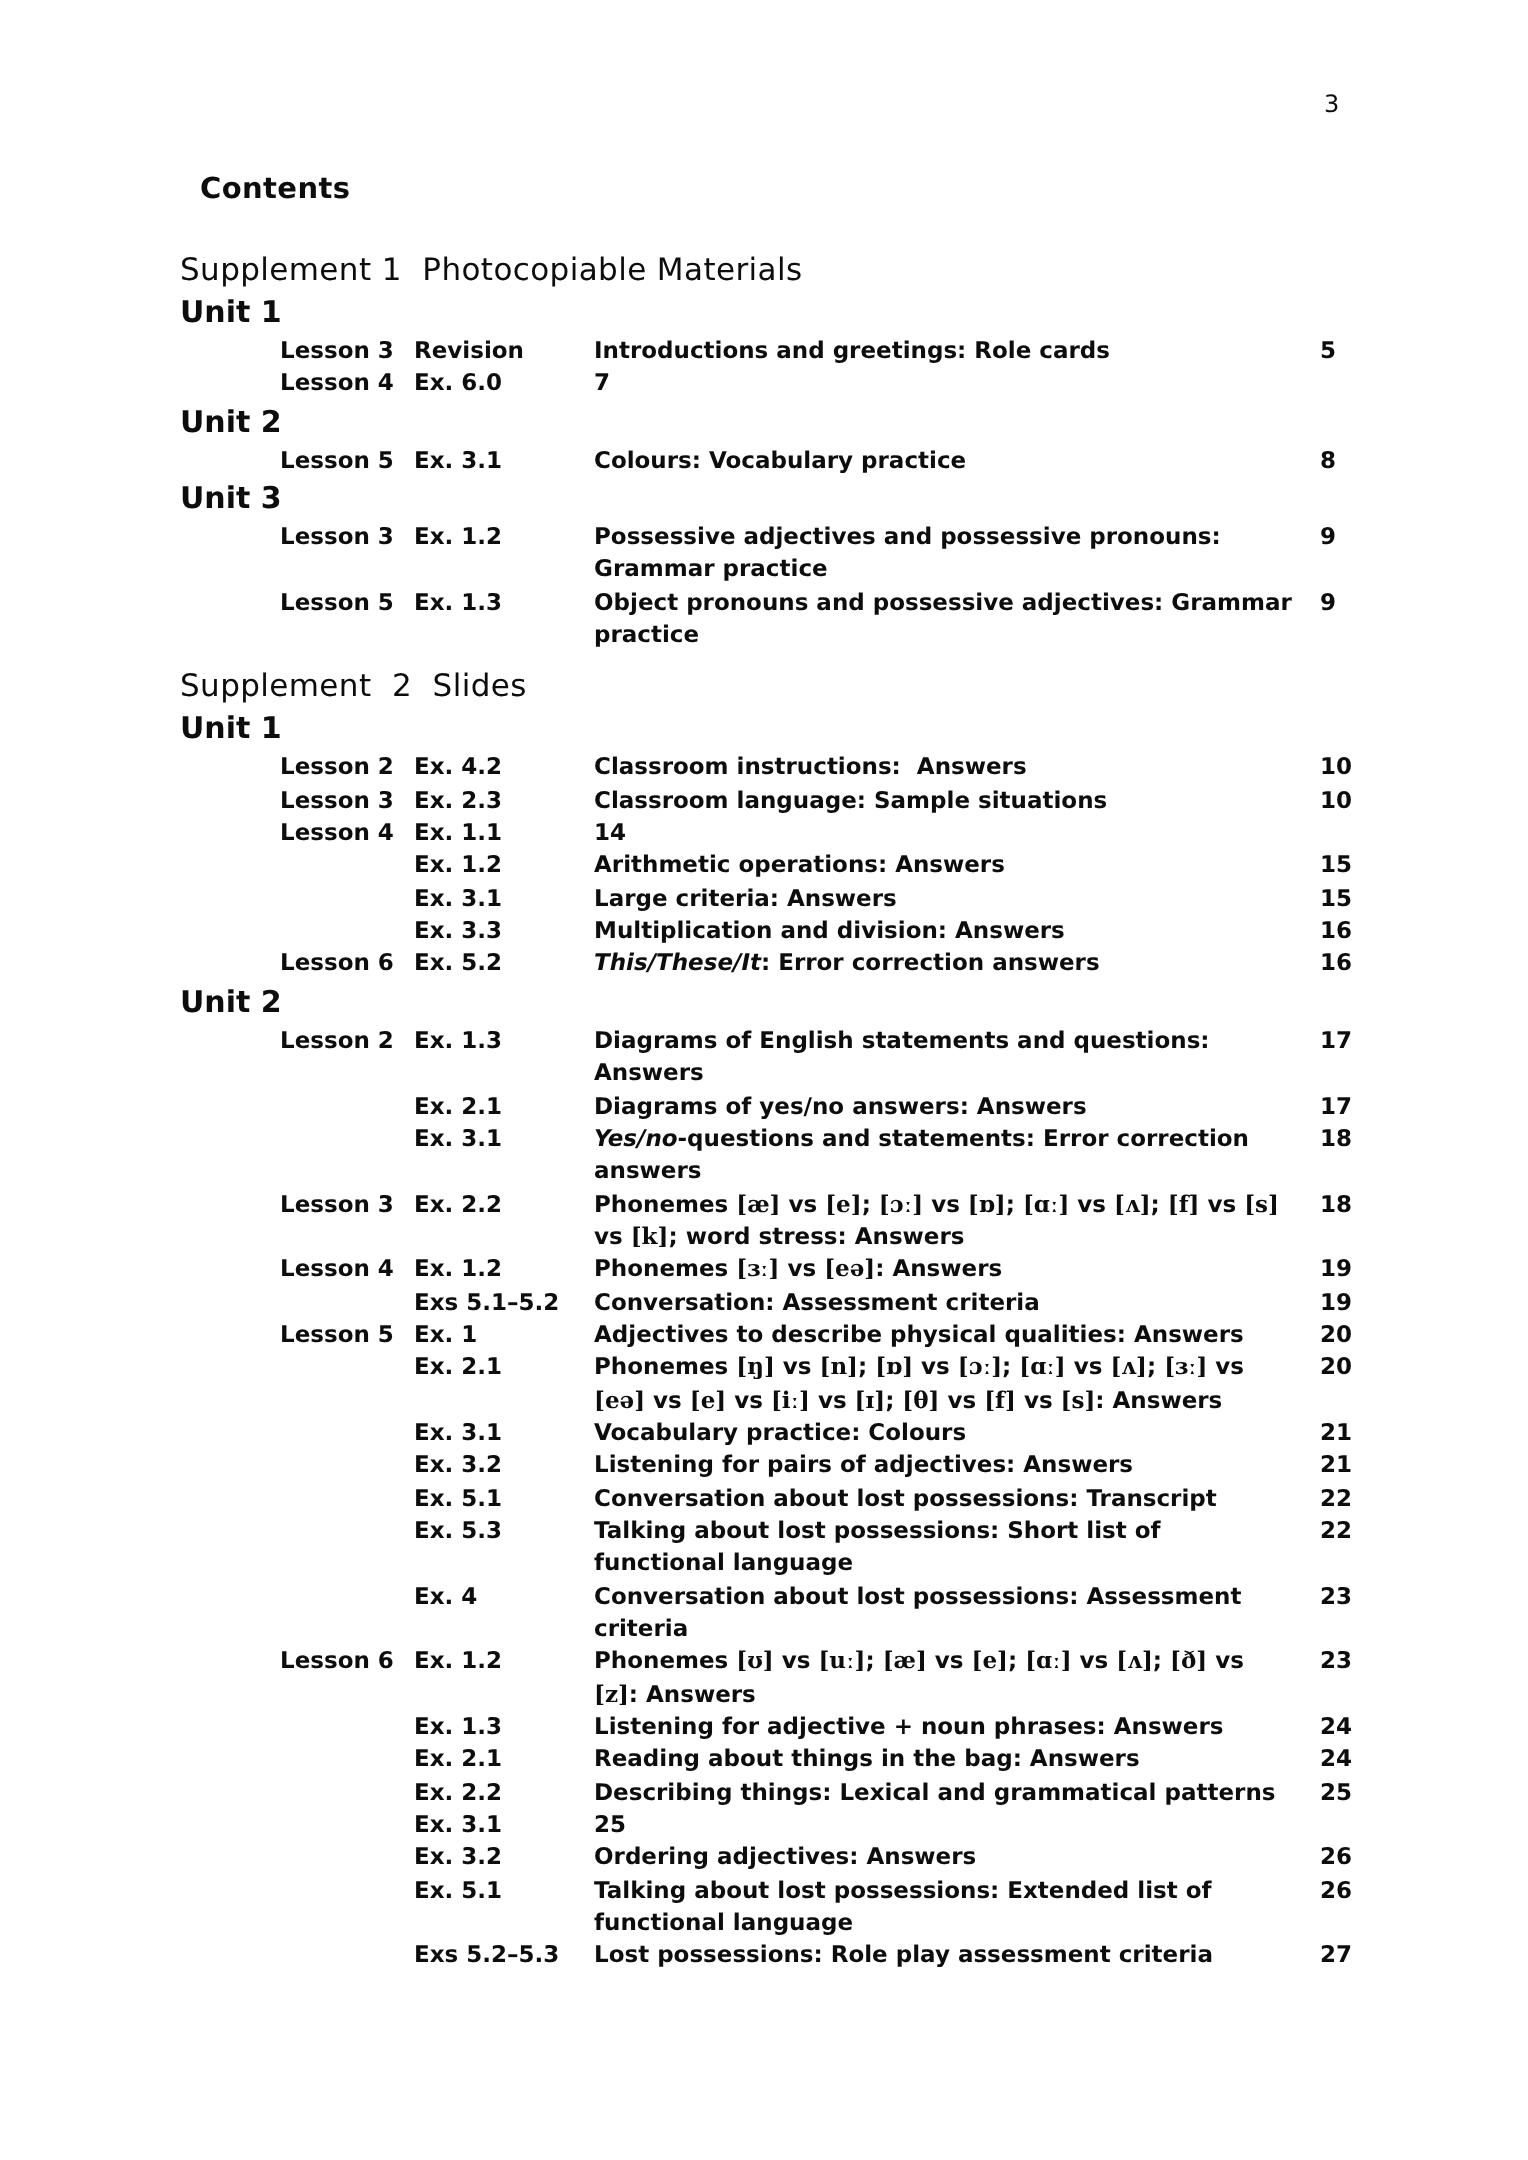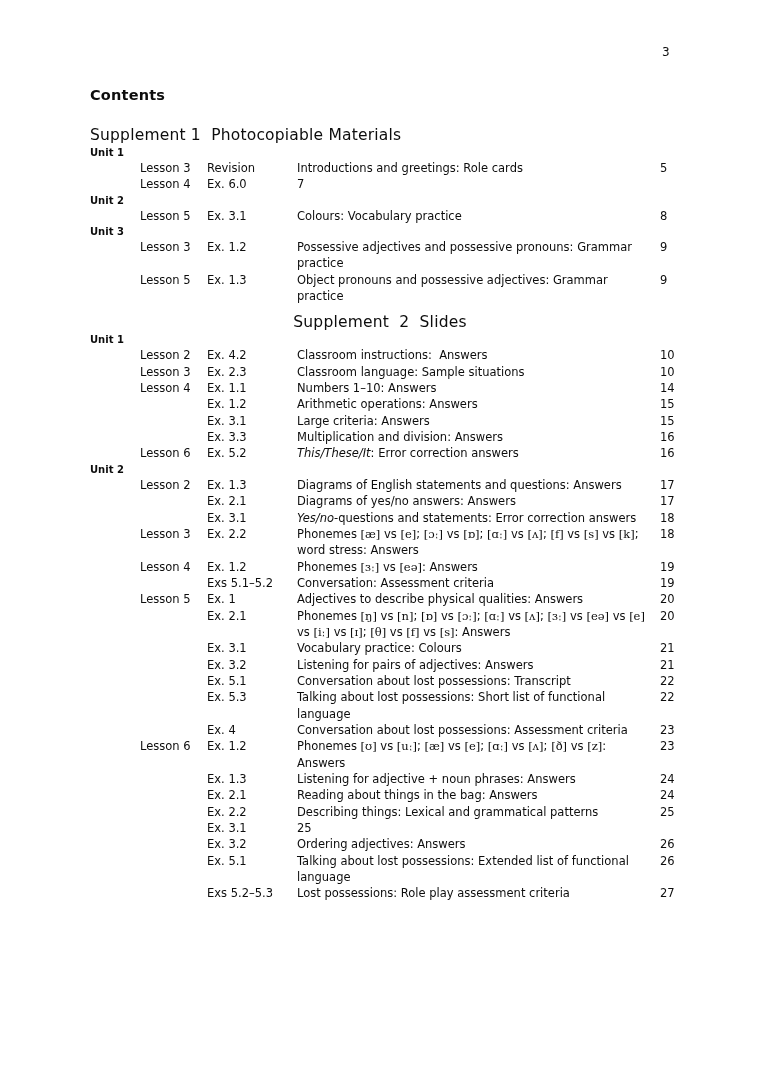--- a/index.html
+++ b/index.html
@@ -12,37 +12,37 @@
     overflow:hidden;
   }
   .page-number {
     position:absolute; top:44px; left:662px;
     font-size:12px; line-height:16px;
   }
   .content {
     position:absolute; left:90px; top:87px; width:580px;
   }
   .contents-title {
-    font-size:14.5px; font-weight:bold; margin:0 0 23px 0;
+    font-size:14.5px; font-weight:bold; margin:0 0 23px 10px;
     letter-spacing:0.2px;
   }
   .supp-heading {
     font-size:15.5px; font-weight:normal;
     margin:0 0 3px 0; white-space:pre-wrap; letter-spacing:0.2px;
   }
-  .supp-heading.subsequent { margin-top:9px;text-align:center; }
+  .supp-heading.subsequent { margin-top:9px; }
   .unit-heading {
-    font-size:10px; font-weight:bold;
+    font-size:15px; font-weight:bold;
     margin:2px 0 2px 0; white-space:pre-wrap;
   }
   .toc-row {
     display:grid;
     grid-template-columns:67px 90px 363px 1fr;
     padding-left:50px;
-    font-size:11.5px; line-height:16.35px;
+    font-size:11.5px; line-height:16.35px;font-weight:bold;
   }
   .cell { white-space:pre-wrap; }
   .cell-desc { padding-right:14px; }
   .cell-page { text-align:left; }
   .ipa { font-family:"DejaVu Serif","Liberation Serif",serif; }
   em { font-style:italic;margin-top:20px; }
 </style>
 </head>
 <body>
 
@@ -94,21 +94,20 @@
         </div>
         <div class="toc-row">
           <div class="cell cell-lesson">Lesson 3</div>
           <div class="cell cell-ex">Ex. 2.3</div>
           <div class="cell cell-desc">Classroom language: Sample situations</div>
           <div class="cell cell-page">10</div>
         </div>
         <div class="toc-row">
           <div class="cell cell-lesson">Lesson 4</div>
           <div class="cell cell-ex">Ex. 1.1</div>
-          <div class="cell cell-desc">Numbers 1–10: Answers</div>
           <div class="cell cell-page">14</div>
         </div>
         <div class="toc-row">
           <div class="cell cell-lesson"></div>
           <div class="cell cell-ex">Ex. 1.2</div>
           <div class="cell cell-desc">Arithmetic operations: Answers</div>
           <div class="cell cell-page">15</div>
         </div>
         <div class="toc-row">
           <div class="cell cell-lesson"></div>

